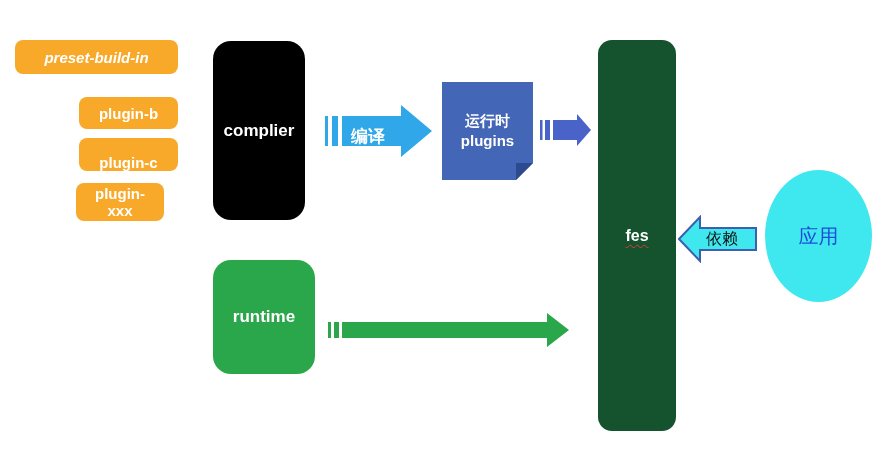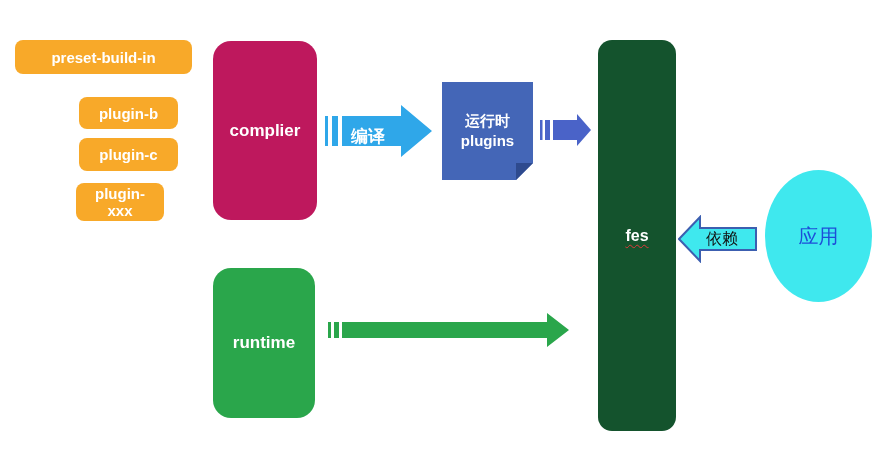--- a/index.html
+++ b/index.html
@@ -21,27 +21,27 @@
     text-align: center;
     box-sizing: border-box;
   }
   .tag {
     border-radius: 8px;
     font-size: 15px;
     background: #F8A929;
     line-height: 17px;
     white-space: pre-line;
   }
-  .tag-preset  { left: 15px;  top: 40px;  width: 177px; height: 34px; }
+  .tag-preset  { left: 15px;  top: 40px;  width: 163px; height: 34px; font-style: italic; }
   .tag-b       { left: 79px;  top: 88px;  width: 99px;  height: 32px; margin-top: 9px; }
-  .tag-c       { left: 79px;  top: 138px; width: 99px;  height: 33px; }
+  .tag-c       { left: 79px;  top: 138px; width: 99px;  height: 33px; align-items: flex-end; }
   .tag-xxx     { left: 76px;  top: 183px; width: 88px; height: 38px; }
   .big-box { border-radius: 18px; font-size: 17px; }
-  .compiler { left: 213px; top: 41px;  width: 104px; height: 179px; background: #be185d; }
-  .runtime  { left: 213px; top: 268px; width: 102px; height: 150px; background: #2AA64B; }
+  .compiler { left: 213px; top: 41px;  width: 92px; height: 179px; background: #000000; }
+  .runtime  { left: 213px; top: 260px; width: 102px; height: 114px; background: #2AA64B; }
   .fes {
     left: 598px; top: 40px; width: 78px; height: 391px;
     background: #14532d; border-radius: 14px; font-size: 16px;
   }
   .fes .label-text {
     text-decoration: underline;
     text-decoration-style: wavy;
     text-decoration-color: #E03A3A;
     text-decoration-thickness: 1px;
     text-underline-offset: 3px;

